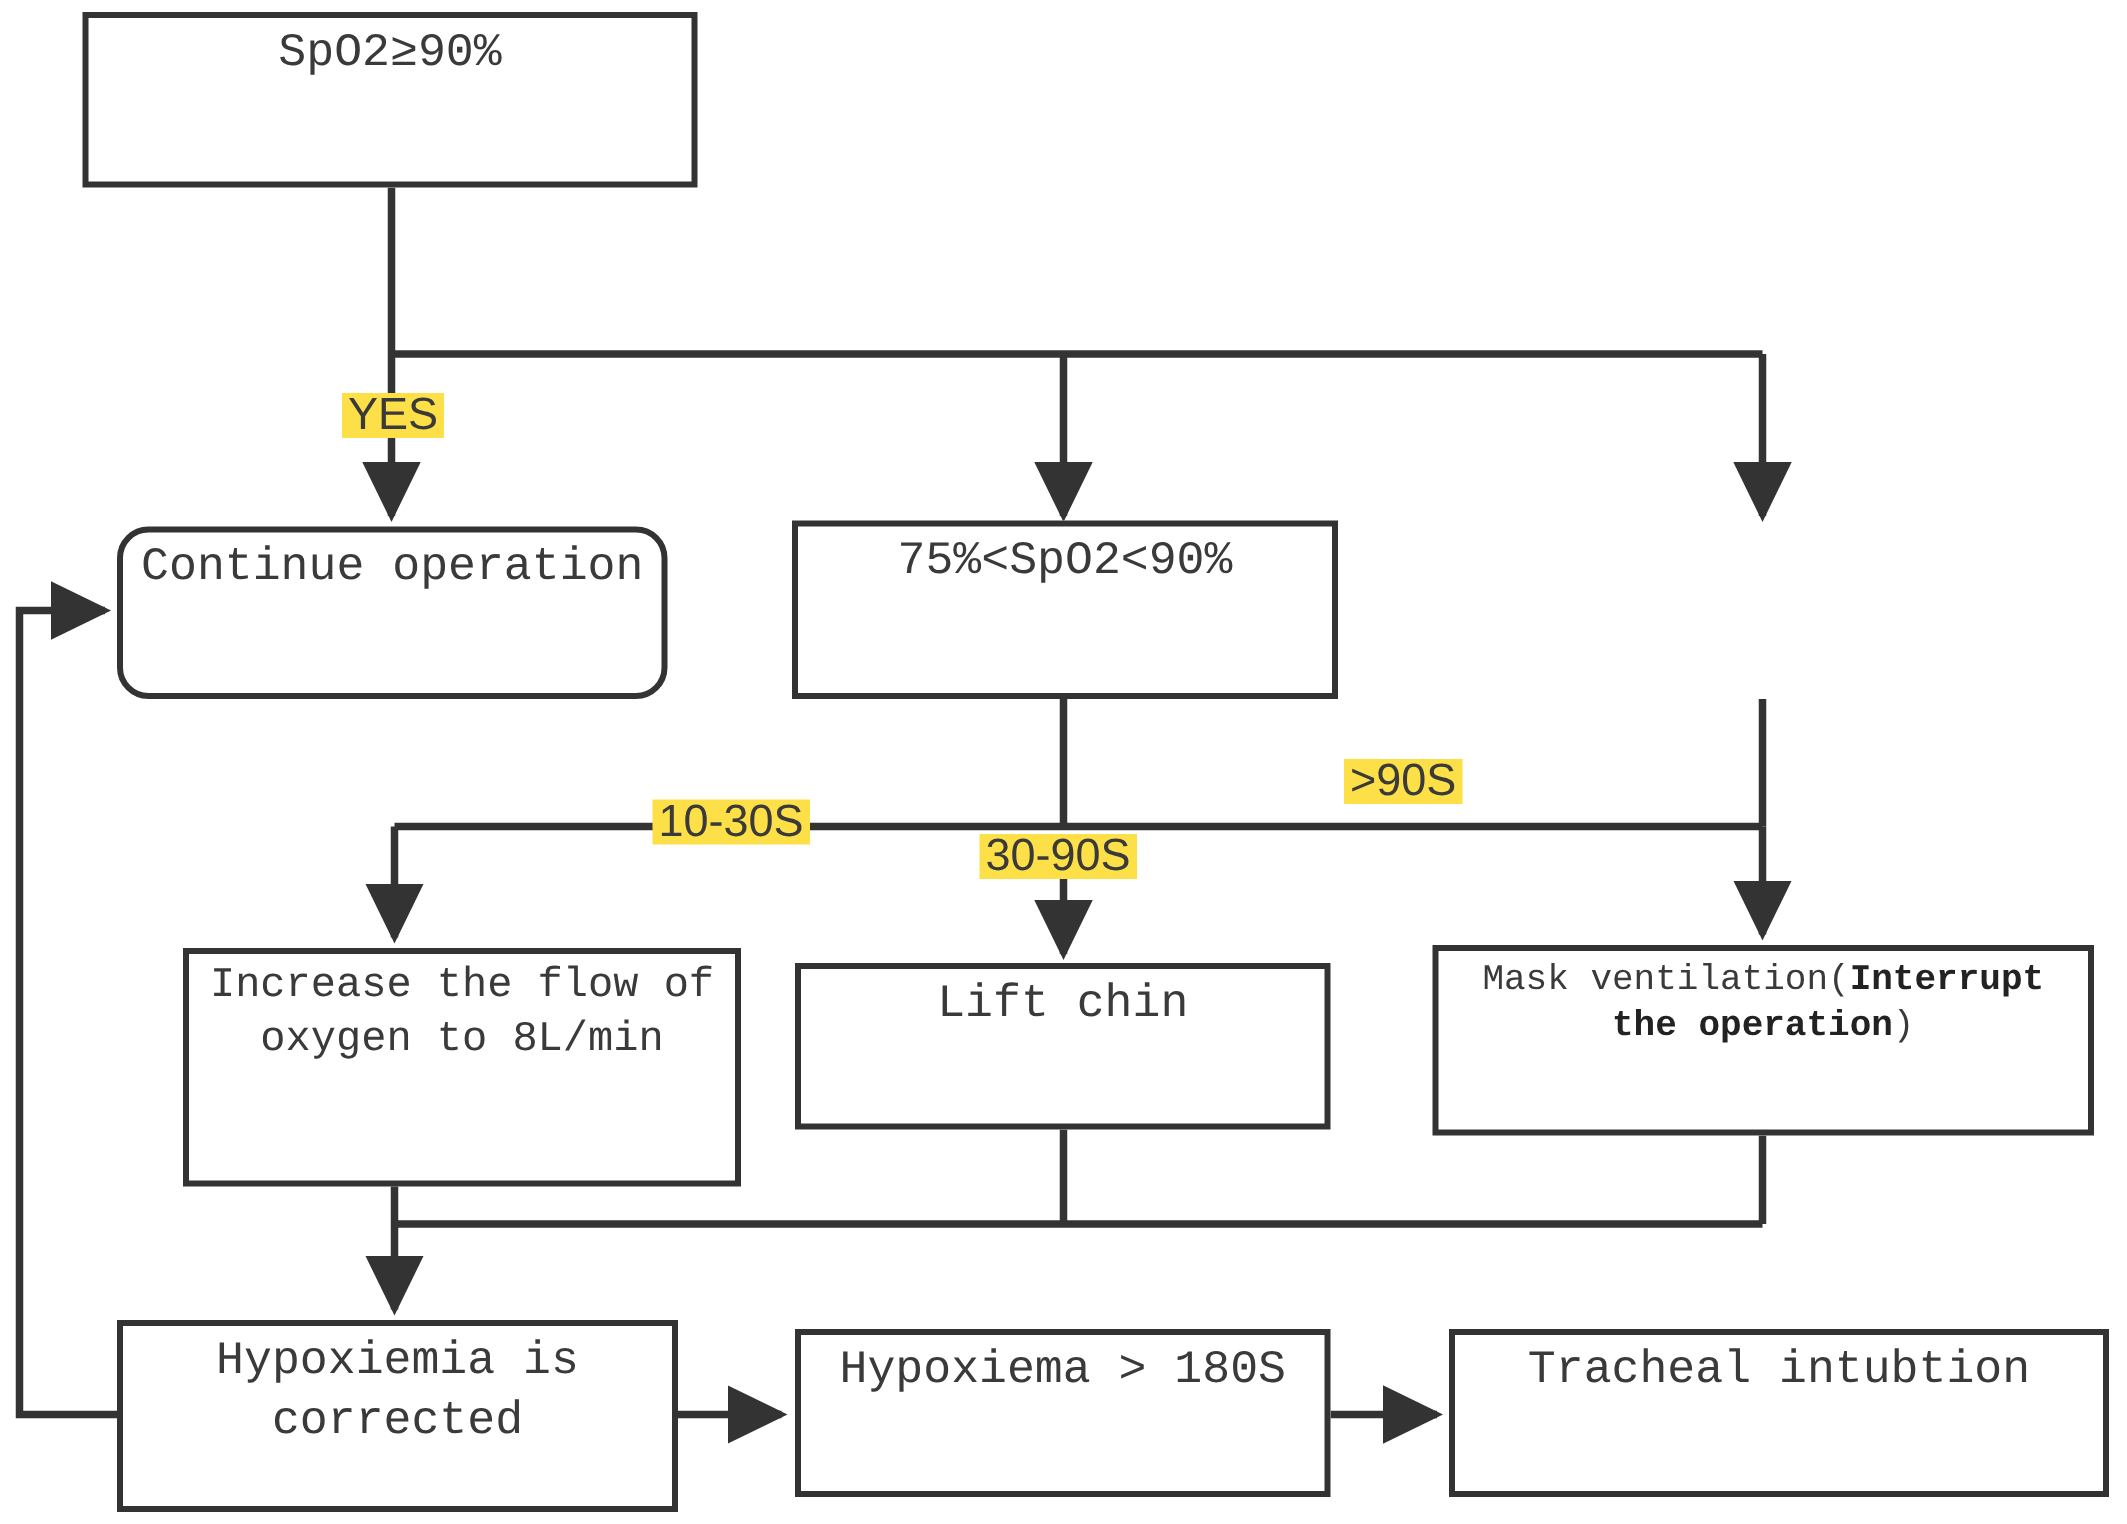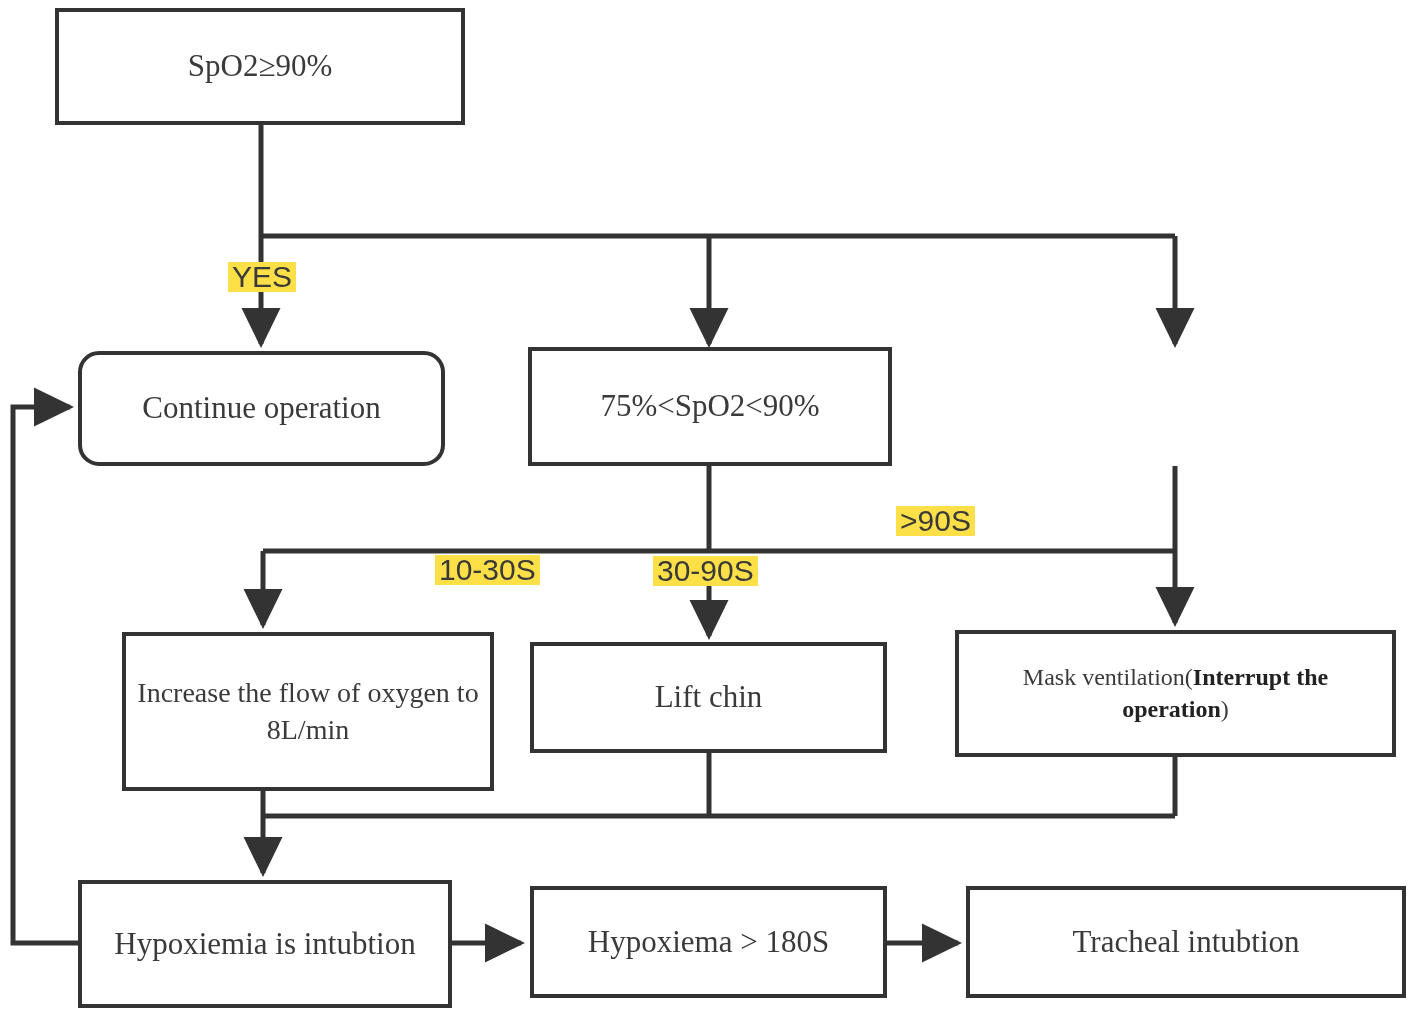--- a/index.html
+++ b/index.html
@@ -14,28 +14,27 @@
     background: #ffffff;
     font-family: "Liberation Sans", sans-serif;
     overflow: hidden;
   }
   .node {
     position: absolute;
     box-sizing: border-box;
     border: 4px solid #333333;
     background: #ffffff;
     display: flex;
-    align-items: center;
     justify-content: center;
     text-align: center;
     color: #3a3a3a;
     font-size: 31px;
     line-height: 1.3;
     padding: 4px 10px;
-    font-family: Liberation Serif, serif;
+    font-family: Liberation Mono, monospace;
   }
   .node .txt { display: block; width: 100%; }
   .node b { font-weight: bold; color: #222222; }
   .edge-label {
     position: absolute;
     color: #3a3a3a;
     font-size: 30px;
     line-height: 1;
     background: #fde047;
     padding: 0 4px;
@@ -116,32 +115,32 @@
     <span class="txt">Lift chin</span>
   </div>
 
   <div class="node" style="left:955px; top:630px; width:441px; height:127px; font-size:24px;">
     <span class="txt">
       <span>Mask ventilation(</span><b>Interrupt the operation</b><span>)</span>
     </span>
   </div>
 
   <div class="node" style="left:78px; top:880px; width:374px; height:128px;">
-    <span class="txt">Hypoxiemia is intubtion</span>
+    <span class="txt">Hypoxiemia is corrected</span>
   </div>
 
   <div class="node" style="left:530px; top:886px; width:357px; height:112px;">
     <span class="txt">Hypoxiema &gt; 180S</span>
   </div>
 
   <div class="node" style="left:966px; top:886px; width:440px; height:112px;">
     <span class="txt">Tracheal intubtion</span>
   </div>
 
   <div class="edge-label" style="left:228px; top:262px;">YES</div>
 
-  <div class="edge-label" style="left:435px; top:533px;margin-top:22px;">10-30S</div>
+  <div class="edge-label" style="left:435px; top:533px;">10-30S</div>
 
   <div class="edge-label" style="left:653px; top:556px;">30-90S</div>
 
   <div class="edge-label" style="left:896px; top:506px;">&gt;90S</div>
 
 </div>
 
 </body></html>

